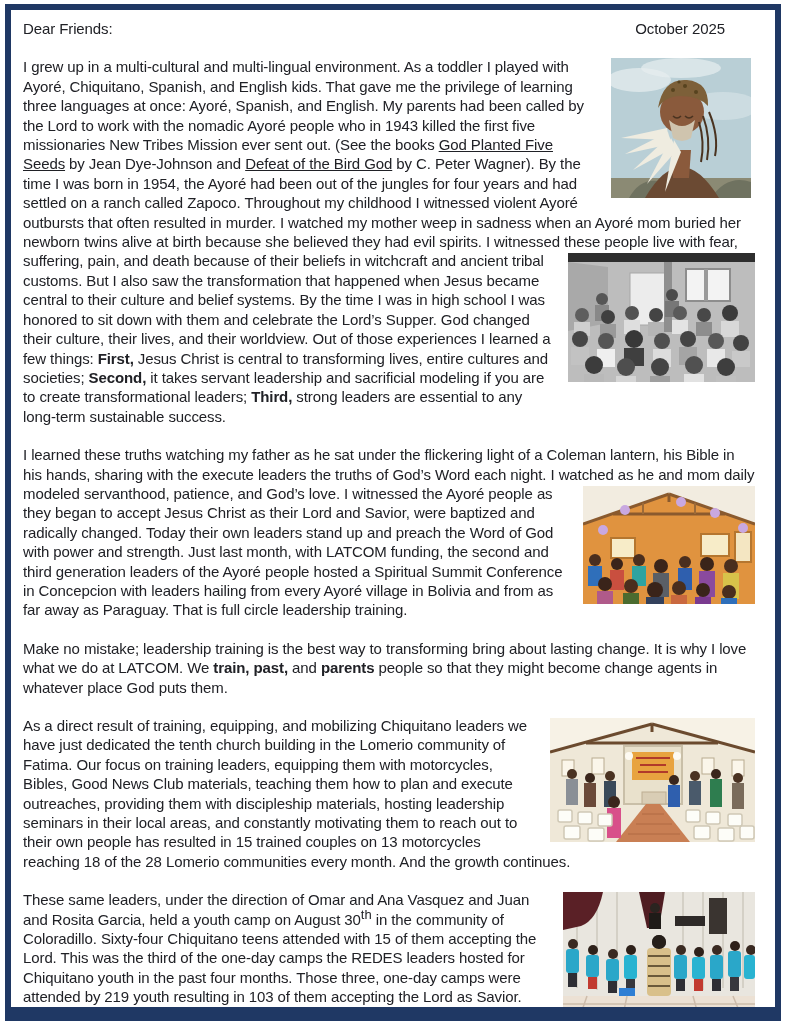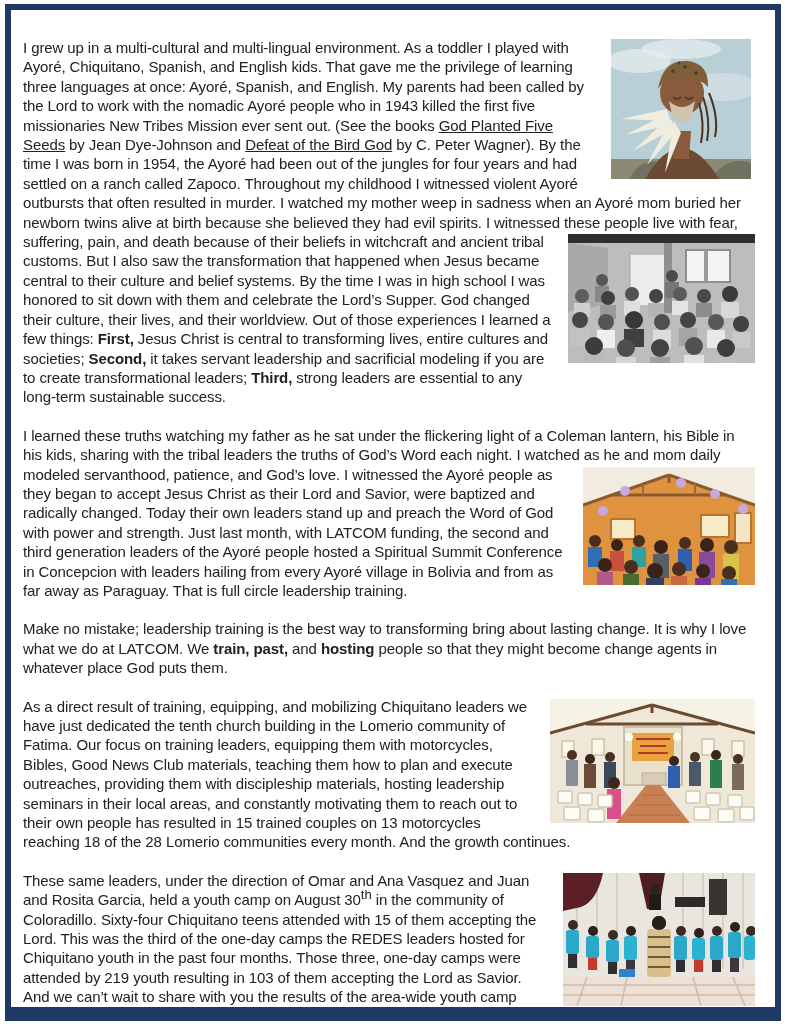--- a/index.html
+++ b/index.html
@@ -21,20 +21,24 @@
   .ph-orange-church{width:172px;height:118px;margin:2px 0 8px 14px;}
   .ph-white-church{width:205px;height:124px;margin:2px 0 8px 14px;}
   .ph-youth-camp{width:192px;height:133px;margin:2px 0 8px 14px;}
 </style>
 </head>
 <body>
 
 <div class="page">
   <div class="frame">
     <div class="letter">
+      <div class="hdr">
+        <span class="salutation">Dear Friends:</span>
+        <span class="date">October 2025</span>
+      </div>
       <div>
           <p class="para"><span class="photo ph-ayore-chief" title="Ayoré man wearing a jaguar-skin cap and white feather collar against the sky">
   <svg viewBox="0 0 140 140" preserveAspectRatio="none">
     <rect width="140" height="140" fill="#b9cfd6"></rect>
     <ellipse cx="28" cy="22" rx="32" ry="12" fill="#dfe9eb" opacity="0.85"></ellipse>
     <ellipse cx="112" cy="48" rx="36" ry="14" fill="#d3e0e4" opacity="0.75"></ellipse>
     <ellipse cx="70" cy="10" rx="40" ry="10" fill="#e7eef0" opacity="0.7"></ellipse>
     <rect y="120" width="140" height="20" fill="#8b8a74"></rect>
     <path d="M18 140 Q30 118 52 124 L44 140 Z" fill="#6f7260"></path>
     <path d="M100 140 Q116 116 140 124 L140 140 Z" fill="#6f7260"></path>
@@ -109,21 +113,21 @@
                   <rect x="48" y="123" width="20" height="6" fill="#d5d5d5"></rect>
       <circle cx="92" cy="114" r="9" fill="#444"></circle>
                   <rect x="82" y="123" width="20" height="6" fill="#9f9f9f"></rect>
       <circle cx="126" cy="112" r="9" fill="#515151"></circle>
                   <rect x="116" y="121" width="20" height="8" fill="#e2e2e2"></rect>
       <circle cx="158" cy="114" r="9" fill="#3e3e3e"></circle>
                   <rect x="148" y="123" width="20" height="6" fill="#c0c0c0"></rect>
     </g>
   </svg>
 </span><span>beliefs in witchcraft and ancient tribal customs.  But I also saw the transformation that happened when Jesus became central to their culture and belief systems. By the time I was in high school I was honored to sit down with them and celebrate the Lord’s Supper. God changed their culture, their lives, and their worldview.  Out of those experiences I learned a few things: </span><span class="b">First,</span><span> Jesus Christ is central to transforming lives, entire cultures and societies; </span><span class="b">Second,</span><span> it takes servant leadership and sacrificial modeling if you are to create transformational leaders; </span><span class="b">Third,</span><span> strong leaders are essential to any long-term sustainable success.</span></p>
-          <p class="para"><span>I learned these truths watching my father as he sat under the flickering light of a Coleman lantern, his Bible in his kids, sharing with the tribal leaders the truths of God’s Word each night. I watched as he and mom daily modeled </span><span class="photo ph-orange-church" title="Crowd seated in an orange-walled church hall decorated with purple balloons">
+          <p class="para"><span>I learned these truths watching my father as he sat under the flickering light of a Coleman lantern, his Bible in his hands, sharing with the execute leaders the truths of God’s Word each night. I watched as he and mom daily modeled </span><span class="photo ph-orange-church" title="Crowd seated in an orange-walled church hall decorated with purple balloons">
   <svg viewBox="0 0 172 118" preserveAspectRatio="none">
     <rect width="172" height="118" fill="#e0933f"></rect>
     <path d="M0 0 H172 V38 L86 8 L0 38 Z" fill="#f2ece0"></path>
     <g stroke="#8a5a2e" stroke-width="3" fill="none">
       <path d="M86 8 L0 38"></path>
                   <path d="M86 8 L172 38"></path>
       <path d="M86 8 L86 16"></path>
                   <path d="M30 28 L142 28"></path>
     </g>
     <g stroke="#9c6a38" stroke-width="2" fill="none">
@@ -163,21 +167,21 @@
                   <rect x="63" y="111" width="18" height="7" fill="#33415c"></rect>
       <circle cx="96" cy="102" r="7" fill="#4a2e1e"></circle>
                   <rect x="88" y="109" width="16" height="9" fill="#c9683f"></rect>
       <circle cx="120" cy="104" r="7" fill="#3a241a"></circle>
                   <rect x="112" y="111" width="16" height="7" fill="#7a3a8f"></rect>
       <circle cx="146" cy="106" r="7" fill="#4a2e1e"></circle>
                   <rect x="138" y="112" width="16" height="6" fill="#2f6fba"></rect>
     </g>
   </svg>
 </span><span>servanthood, patience, and God’s love. I witnessed the Ayoré people as they began to accept Jesus Christ as their Lord and Savior, were baptized and radically changed. Today their own leaders stand up and preach the Word of God with power and strength. Just last month, with LATCOM funding, the second and third generation leaders of the Ayoré people hosted a Spiritual Summit Conference in Concepcion with leaders hailing from every Ayoré village in Bolivia and from as far away as Paraguay. That is full circle leadership training.</span></p>
-          <p class="para"><span>Make no mistake; leadership training is the best way to transforming bring about lasting change.  It is why I love what we do at LATCOM. We </span><span class="b">train, past,</span><span> and </span><span class="b">hosting</span><span> people so that they might become change agents in whatever place God puts them.</span></p>
+          <p class="para"><span>Make no mistake; leadership training is the best way to transforming bring about lasting change.  It is why I love what we do at LATCOM. We </span><span class="b">train, past,</span><span> and </span><span class="b">parents</span><span> people so that they might become change agents in whatever place God puts them.</span></p>
           <p class="para"><span class="photo ph-white-church" title="Congregation standing among white chairs at the dedication of the Fatima church">
   <svg viewBox="0 0 205 124" preserveAspectRatio="none">
     <rect width="205" height="124" fill="#efe8d8"></rect>
     <path d="M0 0 H205 V34 L102 6 L0 34 Z" fill="#f7f2e6"></path>
     <g stroke="#6b4a2e" stroke-width="3" fill="none">
       <path d="M102 6 L0 34"></path>
                   <path d="M102 6 L205 34"></path>
                   <path d="M102 6 L102 14"></path>
       <path d="M36 25 L168 25"></path>
     </g>

